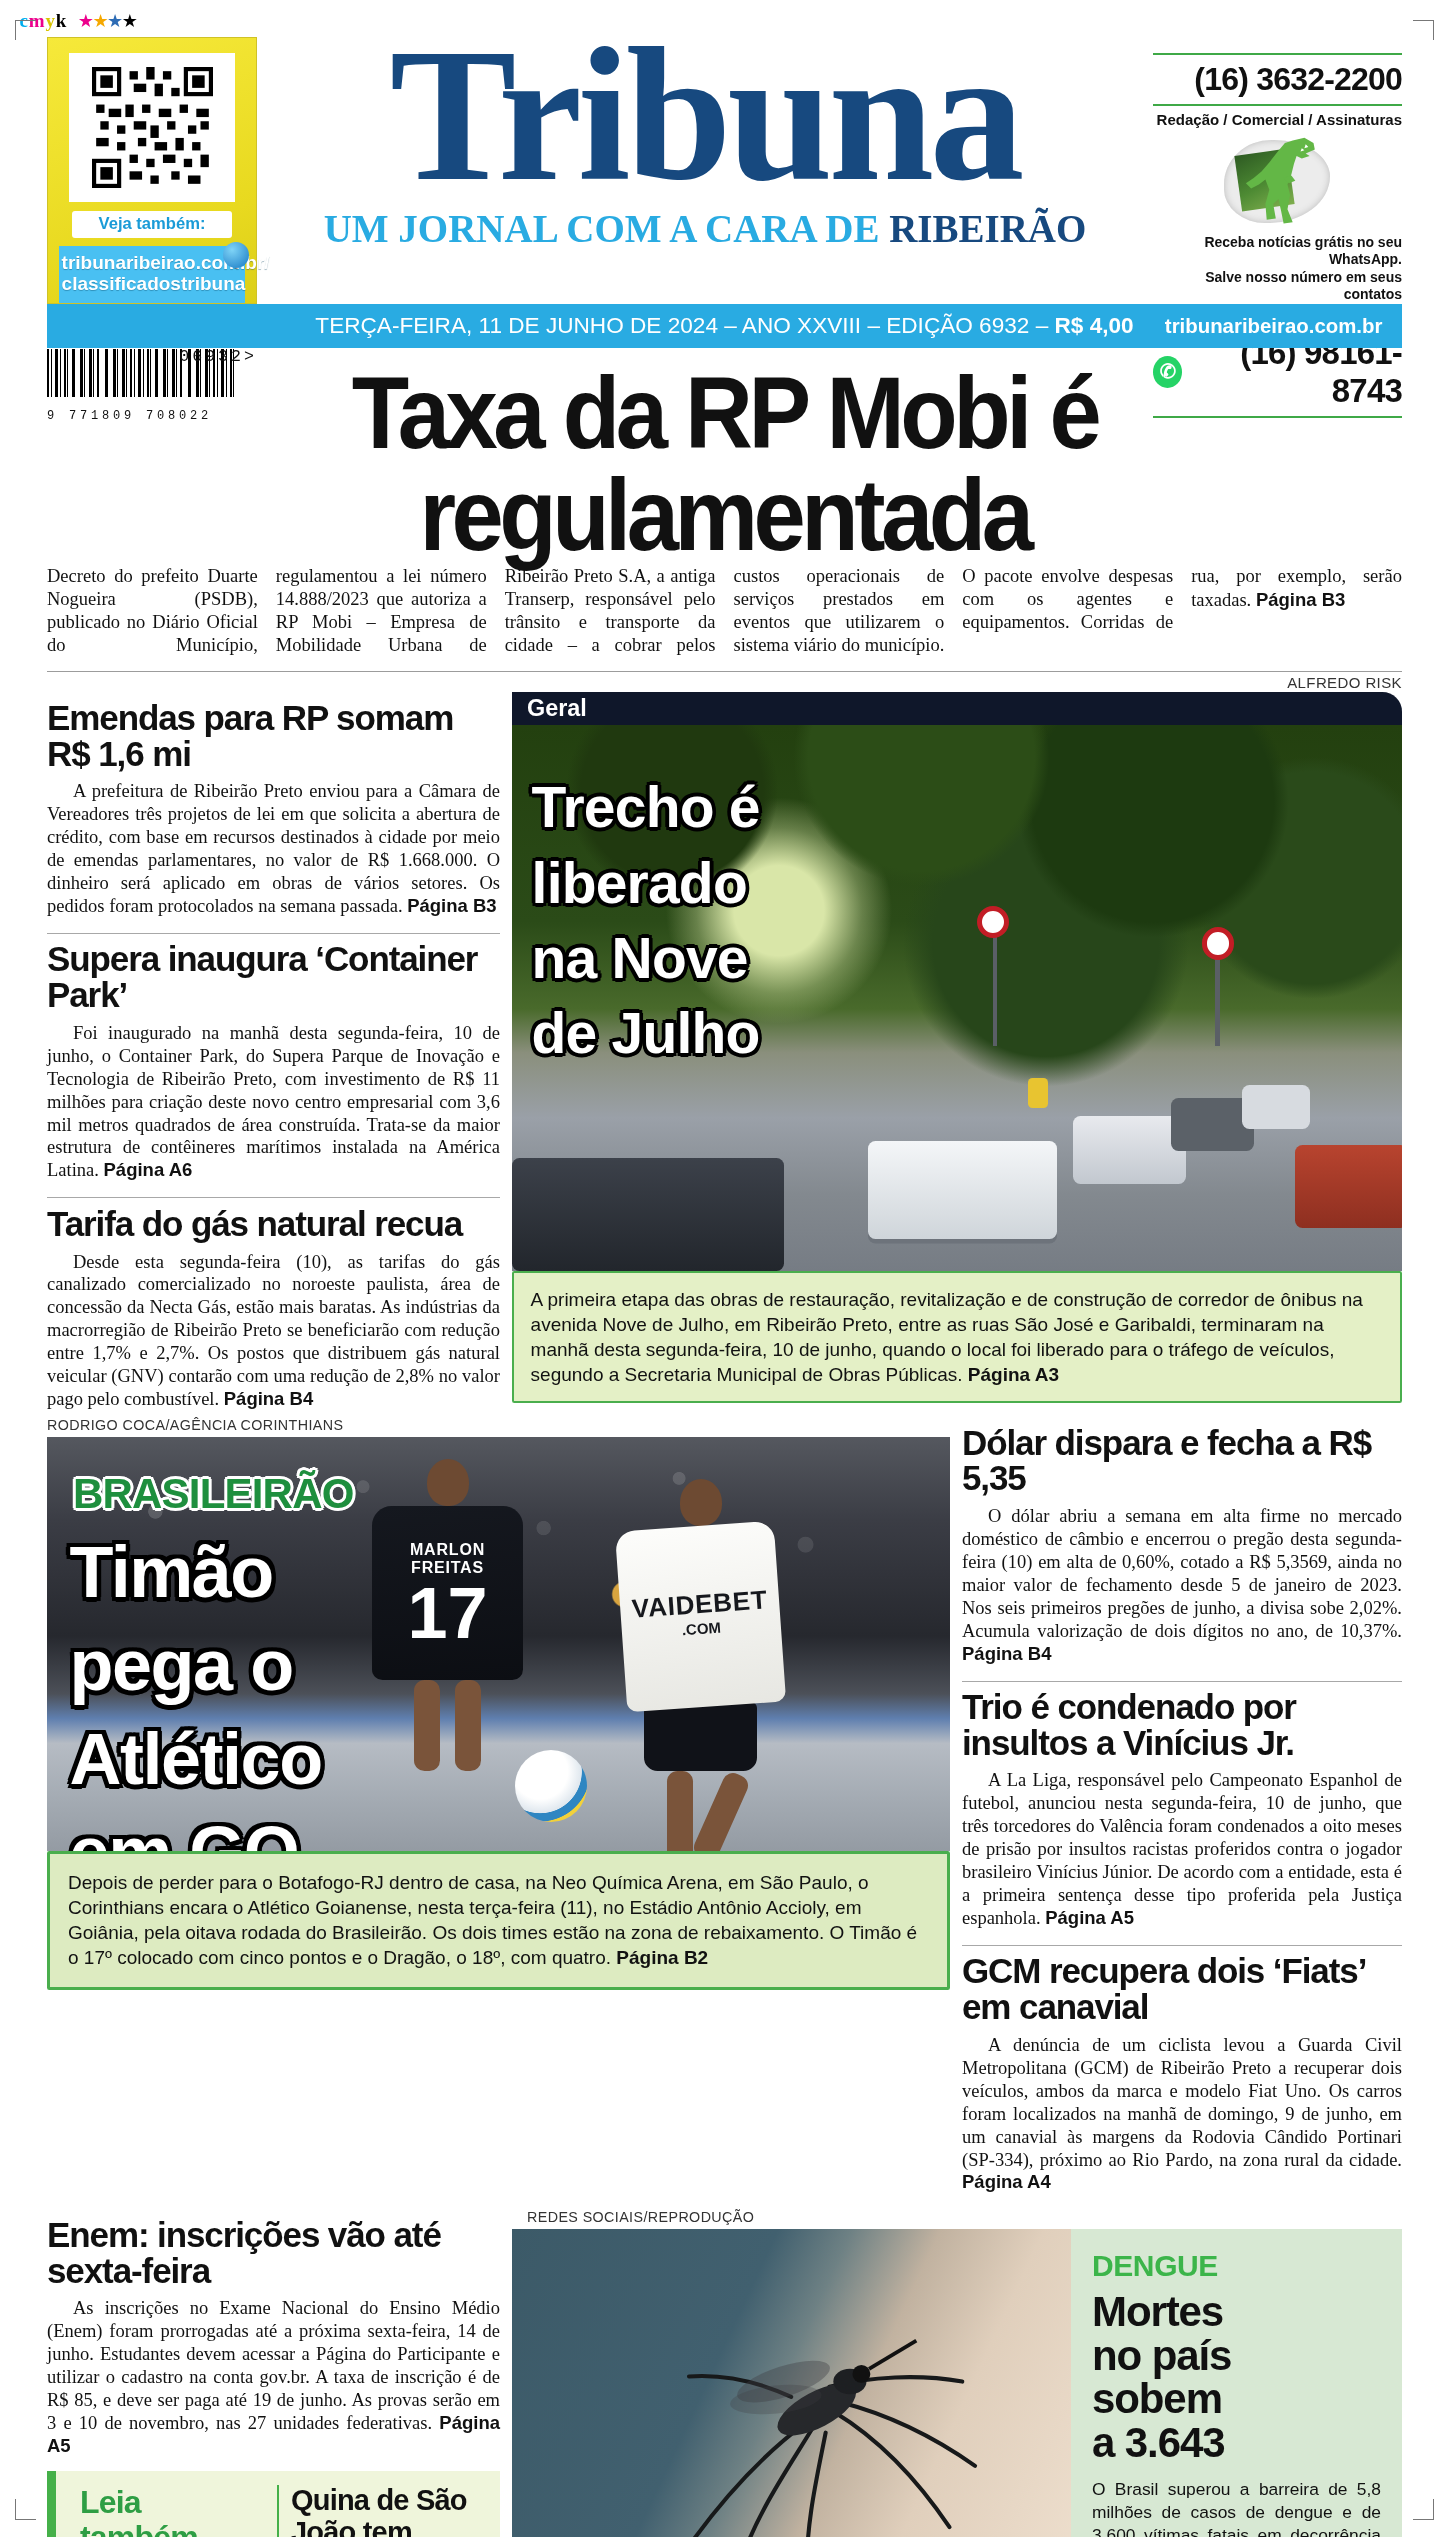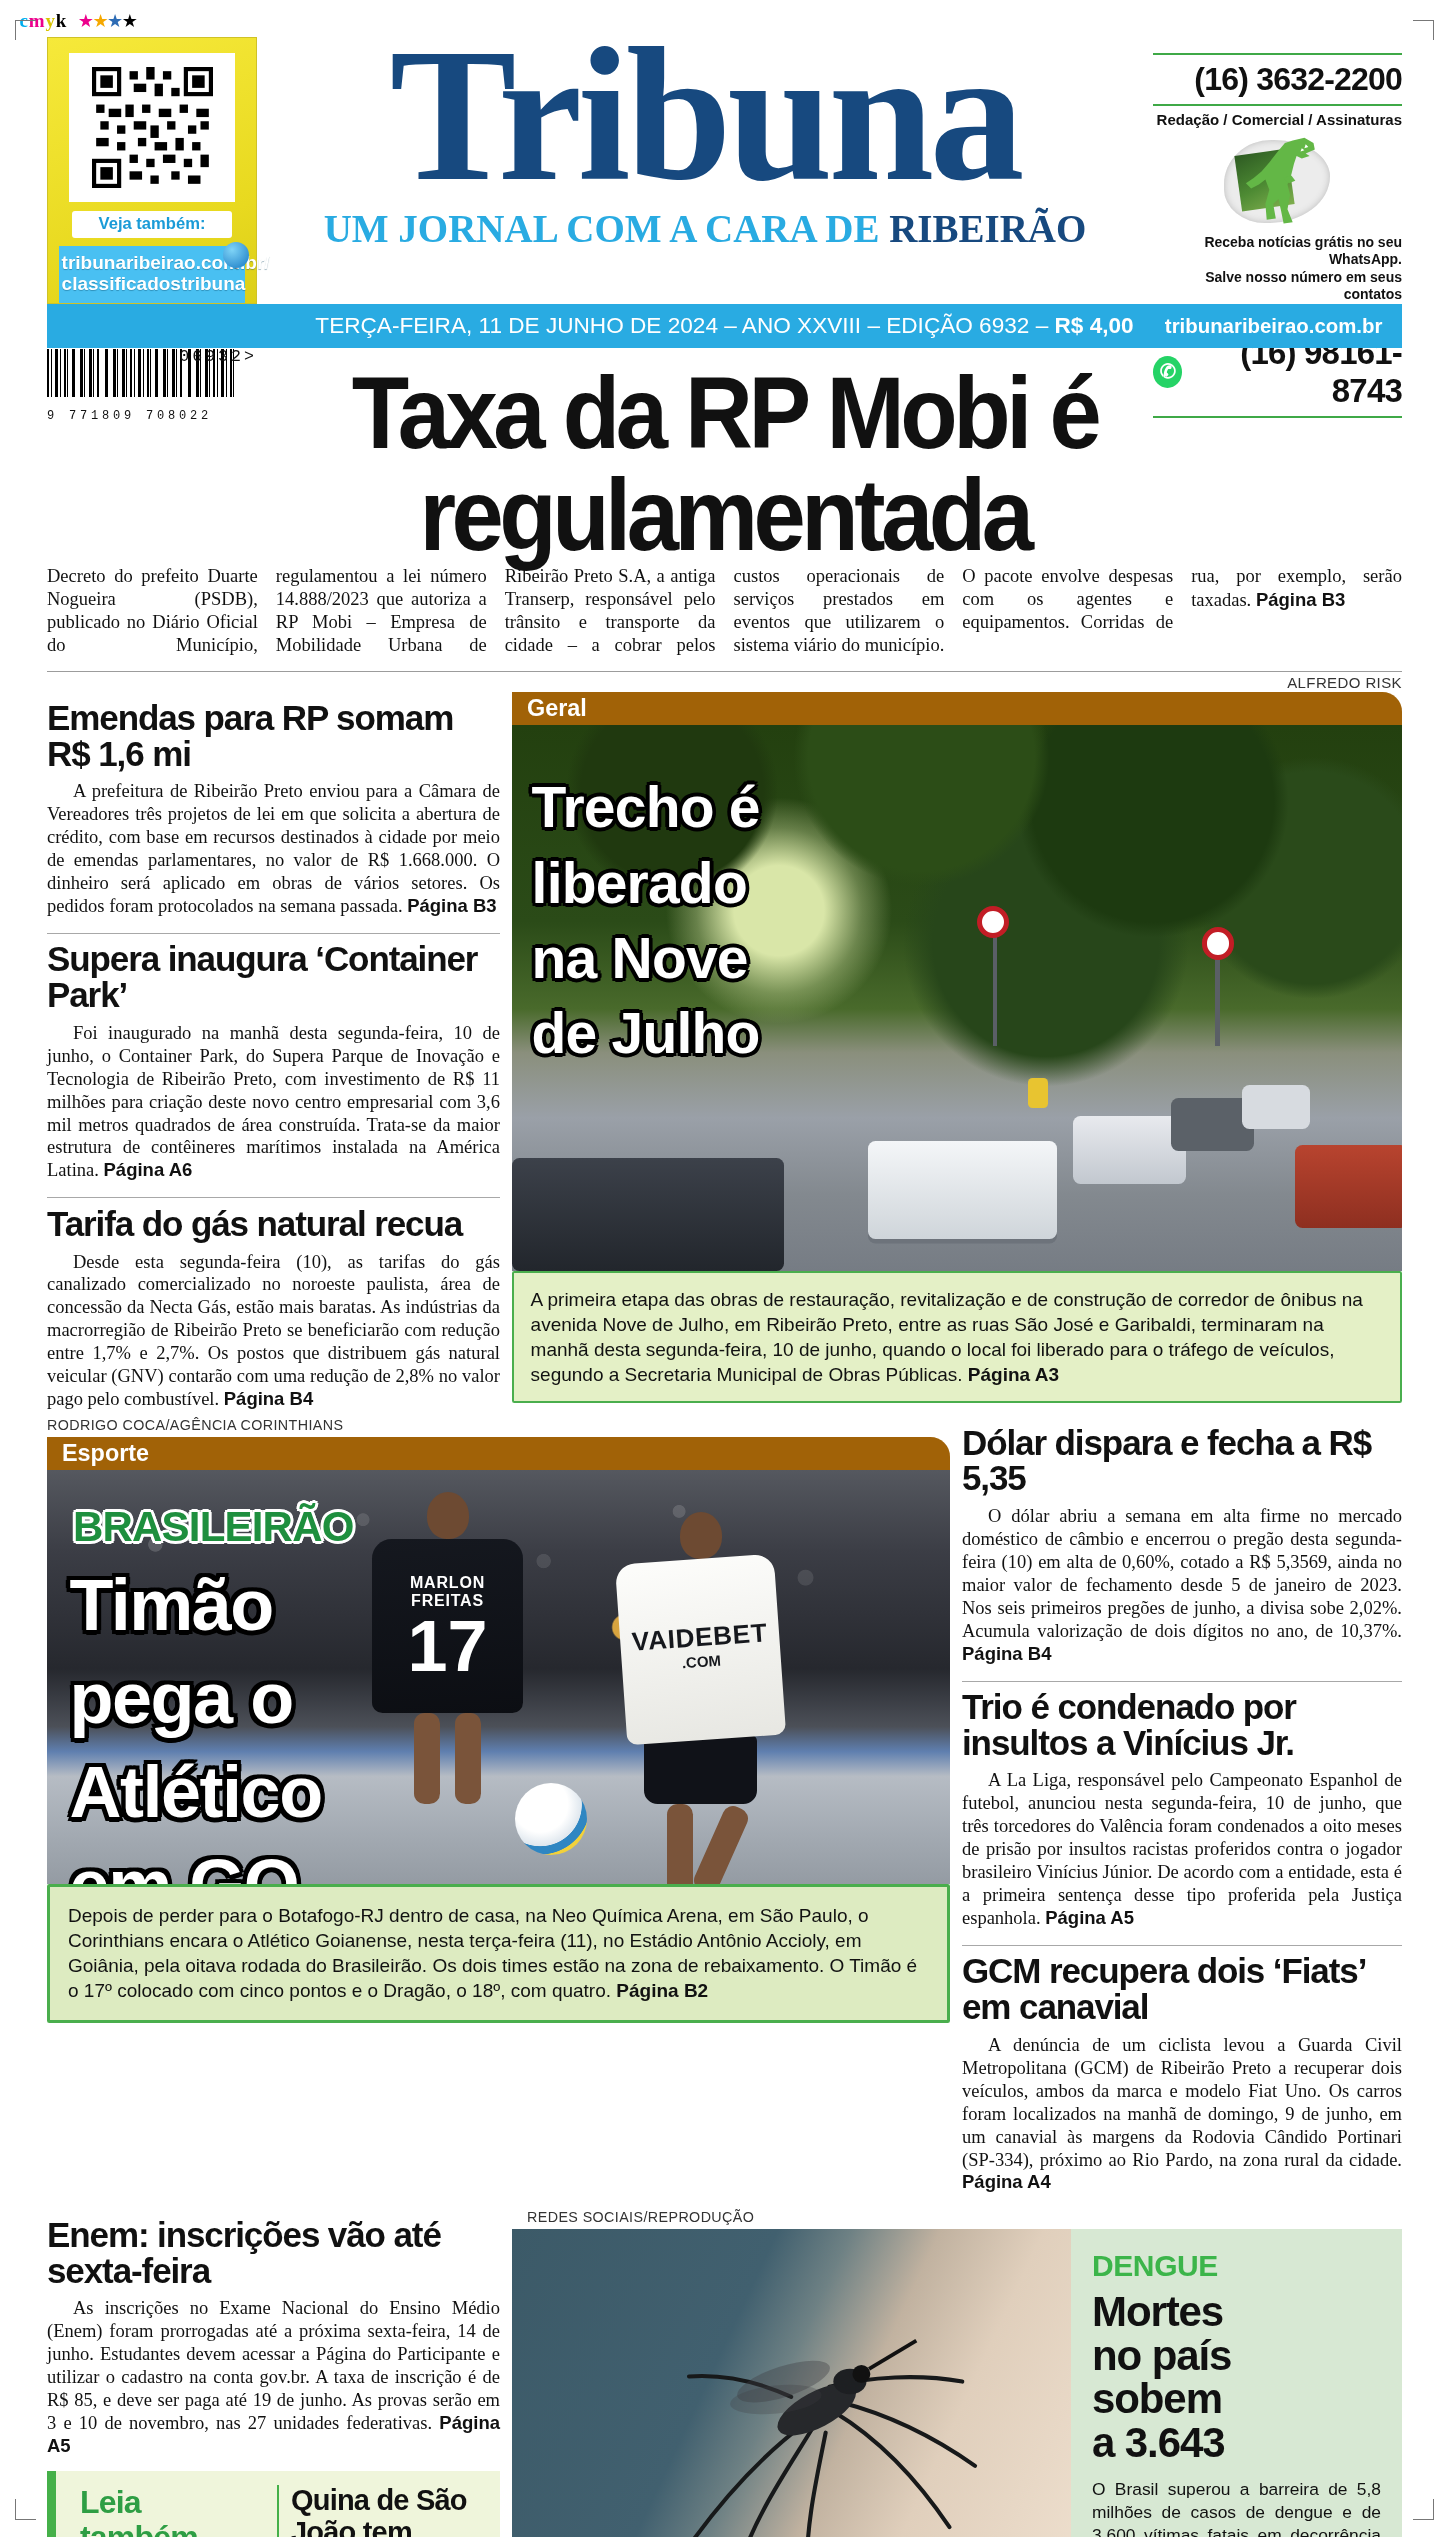--- a/index.html
+++ b/index.html
@@ -83,21 +83,21 @@
 
   
   .row{display:flex;gap:12px}
   .mainrow{margin-top:1.5px}
   .colL{width:453px;flex:none}
   .article h2{font-size:35px;line-height:1.02;letter-spacing:-1.1px;margin:7.5px 0 3px;font-weight:bold}
   .article p{font-family:"Liberation Serif",serif;font-size:18.5px;line-height:1.24;text-align:justify;
              text-indent:26px;margin:9px 0 0}
   .arule{border:none;border-top:1.5px solid #a8a8a8;margin:15px 0 4.5px}
 
-  .greenbar{background:#a16207;color:#fff;font-weight:bold;font-size:23.4px;height:33px;
+  .greenbar{background:#0f172a;color:#fff;font-weight:bold;font-size:23.4px;height:33px;
             display:flex;align-items:center;padding-left:15px;border-radius:0 19.6px 0 0}
   .photocol{flex:1;min-width:0}
 
   .mainphoto{height:546px;position:relative;overflow:hidden;background:
      radial-gradient(circle at 18% 12%,#20390f 0 91px,transparent 106px),
      radial-gradient(circle at 46% 6%,#2c4d17 0 113px,transparent 128px),
      radial-gradient(circle at 72% 14%,#1d3a10 0 121px,transparent 136px),
      radial-gradient(circle at 90% 28%,#2a4a1a 0 106px,transparent 121px),
      radial-gradient(circle at 30% 34%,#d9e6a8 0 45px,rgba(217,230,168,.35) 83px,transparent 113px),
      radial-gradient(circle at 60% 40%,#27461a 0 113px,transparent 143px),
@@ -353,21 +353,20 @@
       <div class="capbox">
         <span>A primeira etapa das obras de restauração, revitalização e de construção de corredor de ônibus na avenida Nove de Julho, em Ribeirão Preto, entre as ruas São José e Garibaldi, terminaram na manhã desta segunda-feira, 10 de junho, quando o local foi liberado para o tráfego de veículos, segundo a Secretaria Municipal de Obras Públicas.</span>
         <b class="pageref">Página A3</b>
       </div>
     </div>
   </div>
 
   <div class="row sportsrow">
     <div class="colSports">
       <div class="photocredit">RODRIGO COCA/AGÊNCIA CORINTHIANS</div>
-      <div class="greenbar">Esporte</div>
       <div class="sportsphoto">
         <div class="kicker">BRASILEIRÃO</div>
         <div class="sovl">
           <div>Timão</div>
           <div>pega o</div>
           <div>Atlético</div>
           <div>em GO</div>
         </div>
         <div class="player" style="left:325px;top:22.6px">
           <div class="head"></div>

